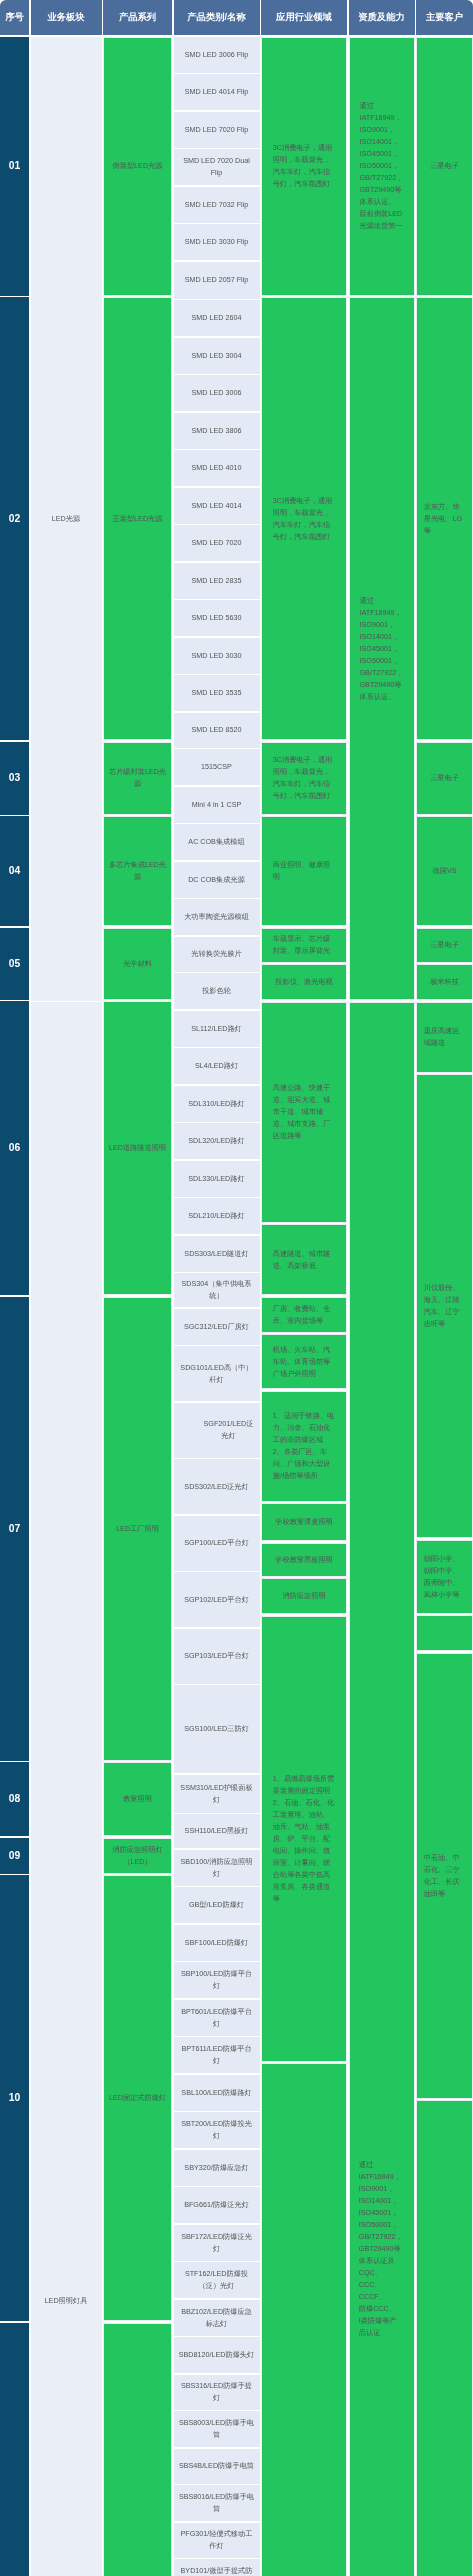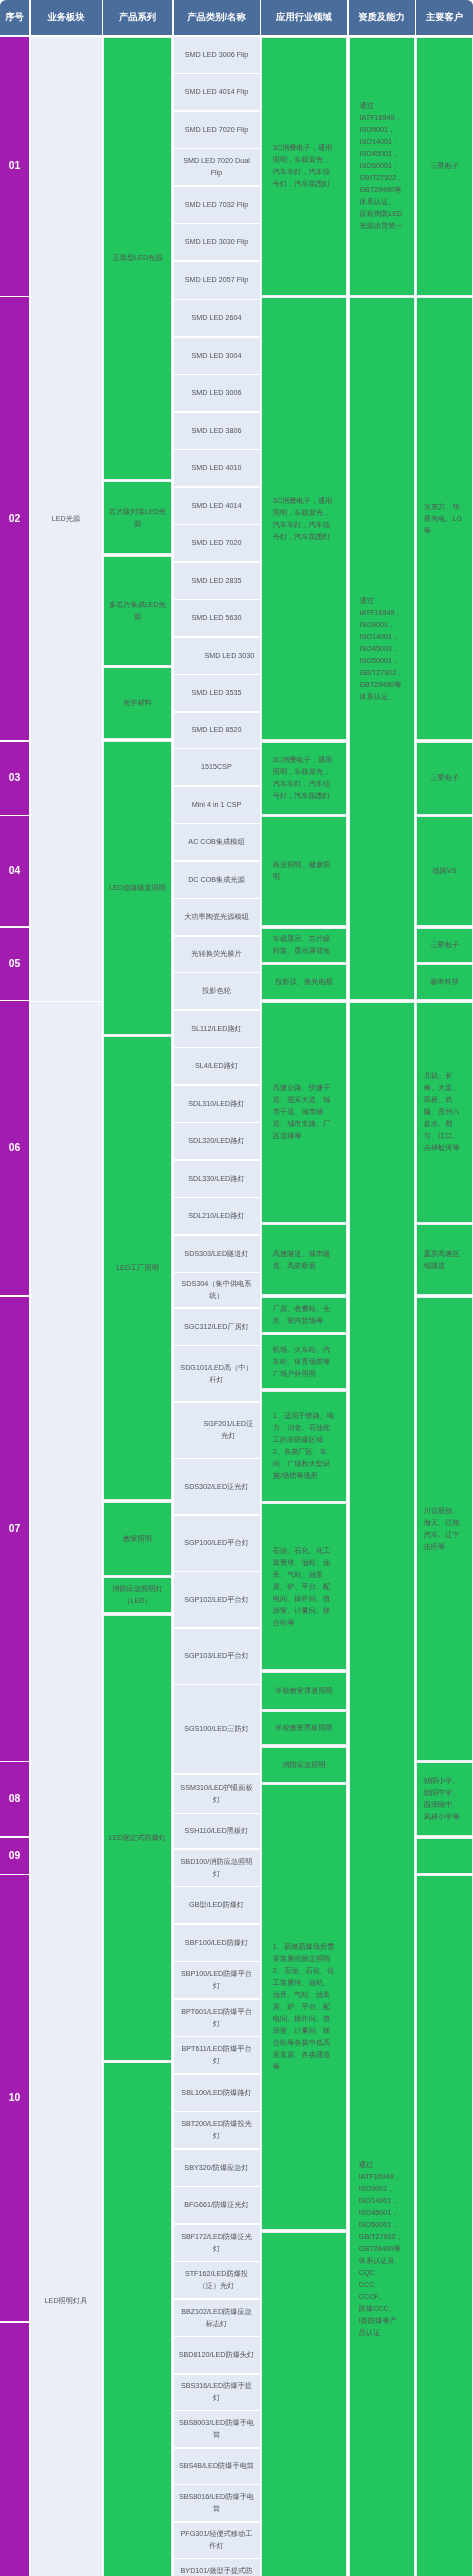--- a/index.html
+++ b/index.html
@@ -15,21 +15,21 @@
   .w-app{width:86px;}
   .w-qual{width:66px;}
   .w-cust{width:57px;}
   .hcell{background:#4a6d9c;color:#ffffff;font-size:9.3px;font-weight:bold;
          display:flex;align-items:center;justify-content:center;}
   .hcell:first-child{border-top-left-radius:6.2px;}
   .hcell:last-child{border-top-right-radius:6.2px;text-align:center;}
   .cell{box-sizing:border-box;display:flex;align-items:center;justify-content:center;
         font-size:7.2px;line-height:12px;flex:0 0 auto;}
   .txt{white-space:pre-line;text-align:center;display:block;}
-  .c-num{background:#a21caf;color:#ffffff;font-size:10.3px;font-weight:bold;}
+  .c-num{background:#0c4a6e;color:#ffffff;font-size:10.3px;font-weight:bold;}
   .c-seg{background:#eaeef7;}
   .c-box{background:#22c55e;border:0.5px solid #e9ecf2;}
   .c-prod{background:#e3eaf5;}
   .c-prod .txt{padding:0 5.2px;}
   .c-series .txt{padding:0 3.1px;}
   .c-app .txt,.c-qual .txt,.c-cust .txt{text-align:left;}
   .c-app .txt{padding:0 10.8px;}
   .c-qual .txt{padding:0 9.3px;}
   .c-cust .txt{padding:0 6.7px;}
 </style>
@@ -83,20 +83,23 @@
       </div>
     <div class="col w-seg">
         <div class="cell c-seg" style="height: 964px;">
           <span class="txt">LED光源</span>
         </div>
         <div class="cell c-seg" style="height: 2598px;">
           <span class="txt">LED照明灯具</span>
         </div>
       </div>
     <div class="col w-series">
+        <div class="cell c-box c-series" style="height: 259px;">
+          <span class="txt">倒装型LED光源</span>
+        </div>
         <div class="cell c-box c-series" style="height: 443px;">
           <span class="txt">正装型LED光源</span>
         </div>
         <div class="cell c-box c-series" style="height: 73px;">
           <span class="txt">芯片级封装LED光源</span>
         </div>
         <div class="cell c-box c-series" style="height: 110px;">
           <span class="txt">多芯片集成LED光源</span>
         </div>
         <div class="cell c-box c-series" style="height: 72px;">
@@ -161,21 +164,21 @@
         </div>
         <div class="cell c-prod" style="height: 36px;">
           <span class="txt">SMD LED 7020</span>
         </div>
         <div class="cell c-prod" style="height: 36px;">
           <span class="txt">SMD LED 2835</span>
         </div>
         <div class="cell c-prod" style="height: 36px;">
           <span class="txt">SMD LED 5630</span>
         </div>
-        <div class="cell c-prod" style="height: 36px; justify-content: flex-end;">
+        <div class="cell c-prod" style="height: 36px;">
           <span class="txt">SMD LED 3030</span>
         </div>
         <div class="cell c-prod" style="height: 36px;">
           <span class="txt">SMD LED 3535</span>
         </div>
         <div class="cell c-prod" style="height: 35px;">
           <span class="txt">SMD LED 8520</span>
         </div>
         <div class="cell c-prod" style="height: 36px;">
           <span class="txt">1515CSP</span>
@@ -340,23 +343,20 @@
         </div>
         <div class="cell c-box c-app" style="height: 36px;">
           <span class="txt">厂房、收费站、仓库、室内货场等</span>
         </div>
         <div class="cell c-box c-app" style="height: 55px;">
           <span class="txt">机场、火车站、汽车站、体育场馆等广场户外照明</span>
         </div>
         <div class="cell c-box c-app" style="height: 111px;">
           <span class="txt">1、适用于铁路、电力、冶金、石油化工的非防爆区域
 2、各类厂区、车间、广场和大型设施/场馆等场所</span>
-        </div>
-        <div class="cell c-box c-app" style="height: 167px;">
-          <span class="txt">石油、石化、化工装置塔、油站、油库、气站、油泵房、炉、平台、配电间、操作间、值班室、计量间、联合站等</span>
         </div>
         <div class="cell c-box c-app" style="height: 38px;">
           <span class="txt">学校教室课桌照明</span>
         </div>
         <div class="cell c-box c-app" style="height: 34px;">
           <span class="txt">学校教室黑板照明</span>
         </div>
         <div class="cell c-box c-app" style="height: 36px;">
           <span class="txt">消防应急照明</span>
         </div>
@@ -420,33 +420,33 @@
         </div>
         <div class="cell c-box c-cust" style="height: 110px;">
           <span class="txt">德国VS</span>
         </div>
         <div class="cell c-box c-cust" style="height: 35px;">
           <span class="txt">三星电子</span>
         </div>
         <div class="cell c-box c-cust" style="height: 36px; justify-content: center;">
           <span class="txt">极米科技</span>
         </div>
-        <div class="cell c-box c-cust" style="height: 221px;">
-          <span class="txt">北碚、长寿、大足、双桥、武隆、贵州六盘水、都匀、江口、吉林蛟河等</span>
-        </div>
         <div class="cell c-box c-cust" style="height: 71px;">
           <span class="txt">重庆高速区域隧道</span>
         </div>
         <div class="cell c-box c-cust" style="height: 464px;">
           <span class="txt">川仪股份、海天、江陵汽车、辽宁忠旺等</span>
         </div>
         <div class="cell c-box c-cust" style="height: 74px;">
           <span class="txt">朝阳小学、朝阳中学、西师附中、凤林小学等</span>
         </div>
         <div class="cell c-box c-cust" style="height: 36px;">
           <span class="txt"></span>
+        </div>
+        <div class="cell c-box c-cust" style="height: 446px;">
+          <span class="txt">中石油、中石化、三宁化工、长庆油田等</span>
         </div>
         <div class="cell c-box c-cust" style="height: 736px;"></div>
       </div>
   </div>
 
 </div>
 
 
 </body></html>

